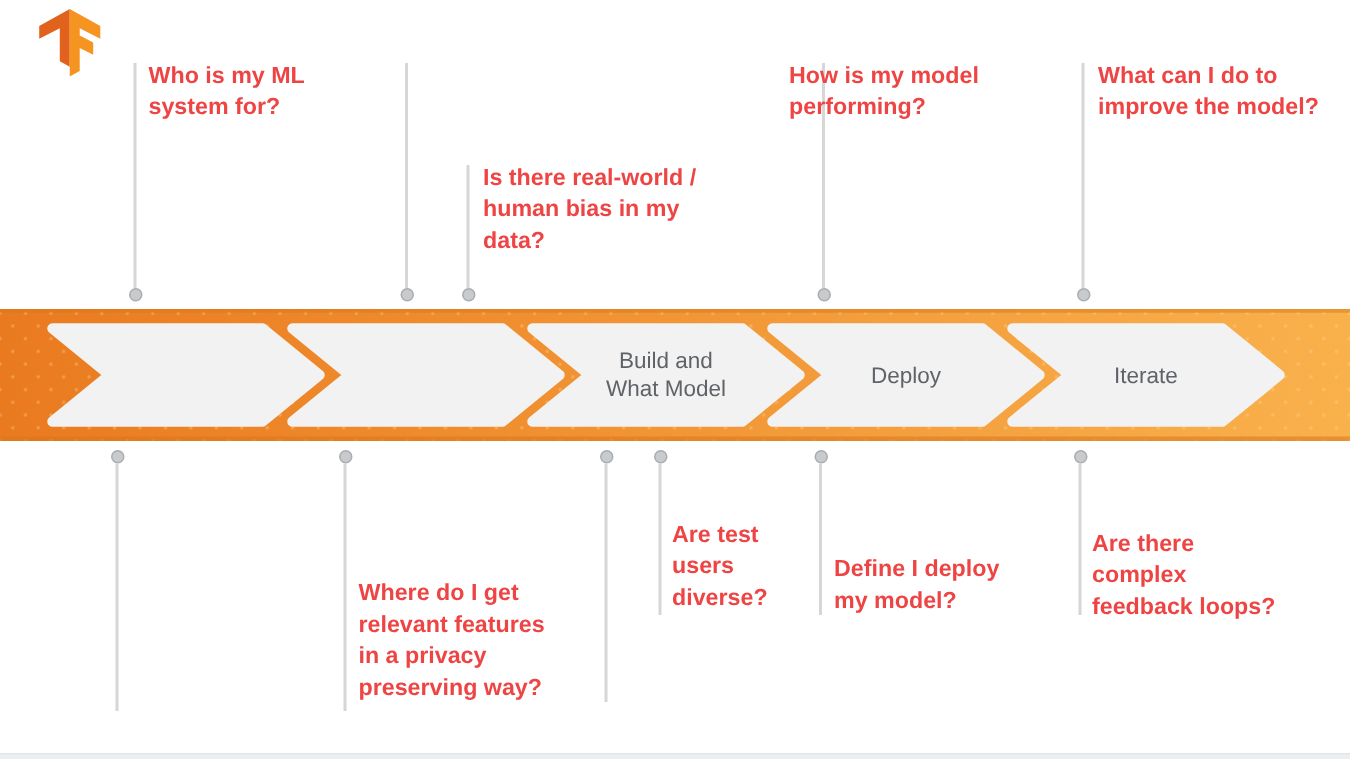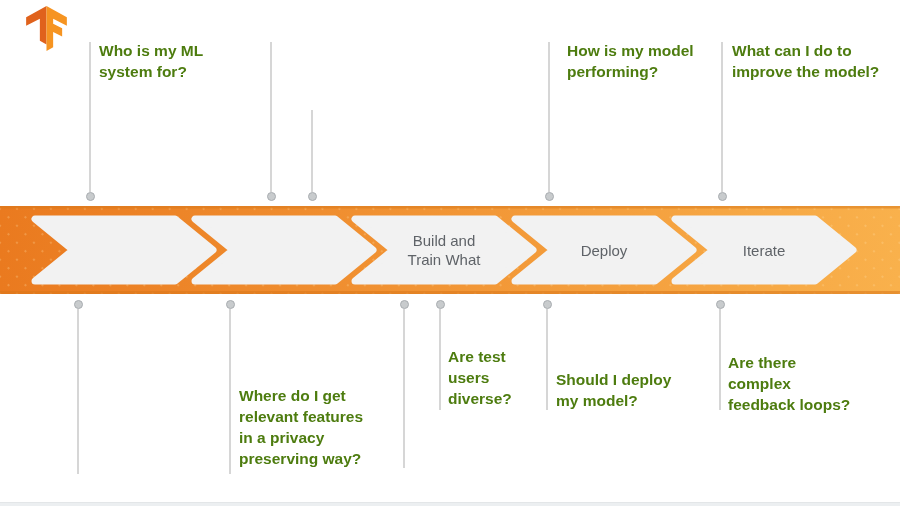--- a/index.html
+++ b/index.html
@@ -3,21 +3,21 @@
 <meta charset="utf-8">
 <style>
   html,body{margin:0;padding:0;background:#ffffff;}
   .stage{position:relative;width:900px;height:506px;background:#ffffff;overflow:hidden;
          font-family:"Liberation Sans", sans-serif;}
   
   .qline{position:absolute;width:2px;background:#D6D6D6;}
   .qdot{position:absolute;width:7px;height:7px;border-radius:50%;
         background:#C8CBCD;border:1px solid #A9ADB1;}
   
-  .qtext{position:absolute;color:#4d7c0f;font-size:15.5px;line-height:21px;
+  .qtext{position:absolute;color:#ef4444;font-size:15.5px;line-height:21px;
          font-weight:700;white-space:pre-line;}
   
   .banner-svg{position:absolute;left:0;top:206px;width:900px;height:88px;}
   .phase-label{position:absolute;top:206px;height:88px;width:160px;
                display:flex;align-items:center;justify-content:center;text-align:center;
                color:#5F6368;font-size:15px;line-height:19px;font-weight:400;
                white-space:pre-line;pointer-events:none;}
   .logo{position:absolute;left:25px;top:6px;width:43px;height:45px;}
   .footer-strip{position:absolute;left:0;top:502px;width:900px;height:4px;
                 background:#ECEFF1;border-top:1px solid #E3E6E8;box-sizing:border-box;}
@@ -49,38 +49,41 @@
     <g fill="#F2F2F2" stroke="#F2F2F2" stroke-width="7" stroke-linejoin="round">
       <path d="M35 13 H175 L213 44 L175 75 H35 L73 44 Z"></path>
       <path d="M195 13 H335 L373 44 L335 75 H195 L233 44 Z"></path>
       <path d="M355 13 H495 L533 44 L495 75 H355 L393 44 Z"></path>
       <path d="M515 13 H655 L693 44 L655 75 H515 L553 44 Z"></path>
       <path d="M675 13 H815 L853 44 L815 75 H675 L713 44 Z"></path>
     </g>
   </svg>
 
   <div class="phase-label" style="left:364px">Build and
-Train What</div>
+What Model</div>
   <div class="phase-label" style="left:524px">Deploy</div>
   <div class="phase-label" style="left:684px">Iterate</div>
 
   <div class="qline" style="left:89px;top:42px;height:150px"></div>
   <div class="qdot" style="left:86px;top:192px"></div>
   <div class="qtext" style="left:99px;top:40px">Who is my ML
 system for?</div>
 
   <div class="qline" style="left:270px;top:42px;height:150px"></div>
   <div class="qdot" style="left:267px;top:192px"></div>
 
   <div class="qline" style="left:311px;top:110px;height:82px"></div>
   <div class="qdot" style="left:308px;top:192px"></div>
+  <div class="qtext" style="left:322px;top:108px">Is there real-world /
+human bias in my
+data?</div>
 
   <div class="qline" style="left:548px;top:42px;height:150px"></div>
   <div class="qdot" style="left:545px;top:192px"></div>
-  <div class="qtext" style="left:567px;top:40px">How is my model
+  <div class="qtext" style="left:526px;top:40px">How is my model
 performing?</div>
 
   <div class="qline" style="left:721px;top:42px;height:150px"></div>
   <div class="qdot" style="left:718px;top:192px"></div>
   <div class="qtext" style="left:732px;top:40px">What can I do to
 improve the model?</div>
 
   <div class="qdot" style="left:74px;top:300px"></div>
   <div class="qline" style="left:77px;top:309px;height:165px"></div>
 
@@ -95,21 +98,21 @@
   <div class="qline" style="left:403px;top:309px;height:159px"></div>
 
   <div class="qdot" style="left:436px;top:300px"></div>
   <div class="qline" style="left:439px;top:309px;height:101px"></div>
   <div class="qtext" style="left:448px;top:346px">Are test
 users
 diverse?</div>
 
   <div class="qdot" style="left:543px;top:300px"></div>
   <div class="qline" style="left:546px;top:309px;height:101px"></div>
-  <div class="qtext" style="left:556px;top:369px">Should I deploy
+  <div class="qtext" style="left:556px;top:369px">Define I deploy
 my model?</div>
 
   <div class="qdot" style="left:716px;top:300px"></div>
   <div class="qline" style="left:719px;top:309px;height:101px"></div>
   <div class="qtext" style="left:728px;top:352px">Are there
 complex
 feedback loops?</div>
 
   <div class="footer-strip"></div>
 </div>

